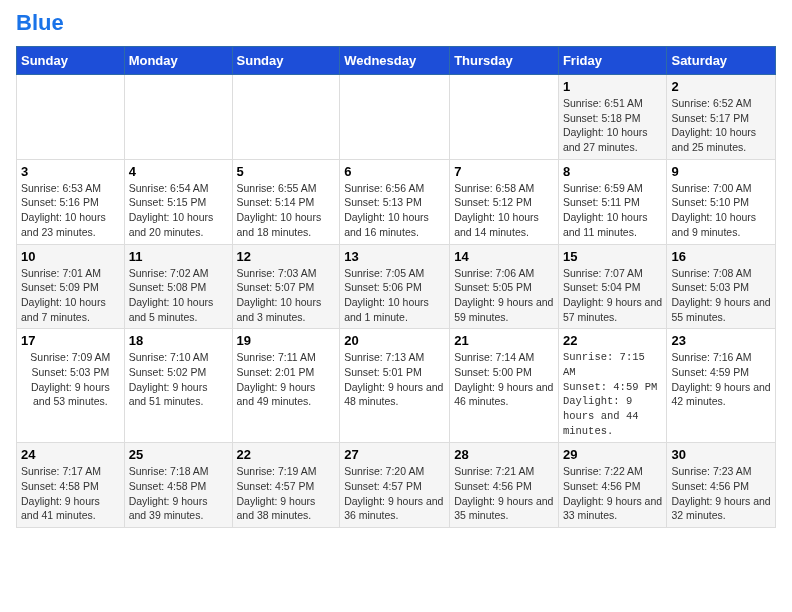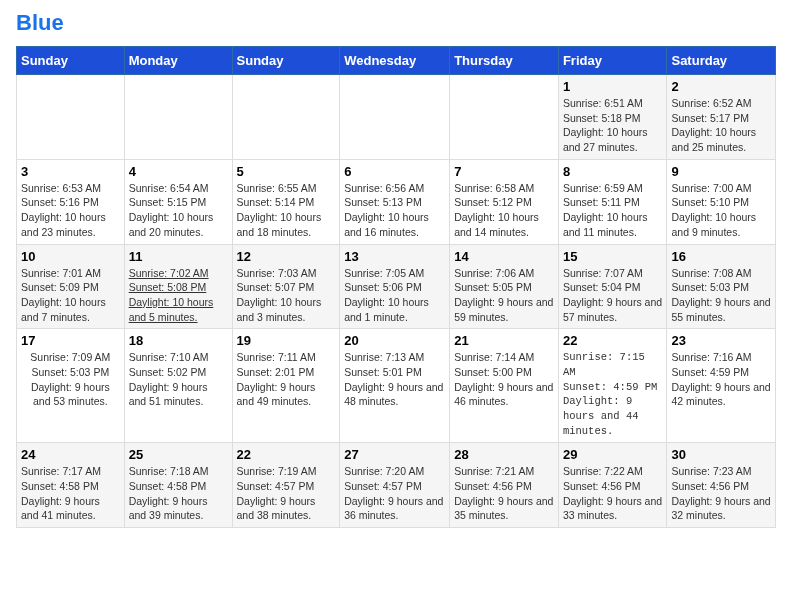--- a/index.html
+++ b/index.html
@@ -174,21 +174,21 @@
       </tr>
       <tr>
         <td>
           <span class="day-num">10</span>
           <div class="day-detail" style="white-space: pre-line;">Sunrise: 7:01 AM
 Sunset: 5:09 PM
 Daylight: 10 hours and 7 minutes.</div>
         </td>
         <td>
           <span class="day-num">11</span>
-          <div class="day-detail" style="white-space: pre-line; text-decoration: underline;">Sunrise: 7:02 AM
+          <div class="day-detail" style="white-space: pre-line;">Sunrise: 7:02 AM
 Sunset: 5:08 PM
 Daylight: 10 hours and 5 minutes.</div>
         </td>
         <td>
           <span class="day-num">12</span>
           <div class="day-detail" style="white-space: pre-line;">Sunrise: 7:03 AM
 Sunset: 5:07 PM
 Daylight: 10 hours and 3 minutes.</div>
         </td>
         <td>

